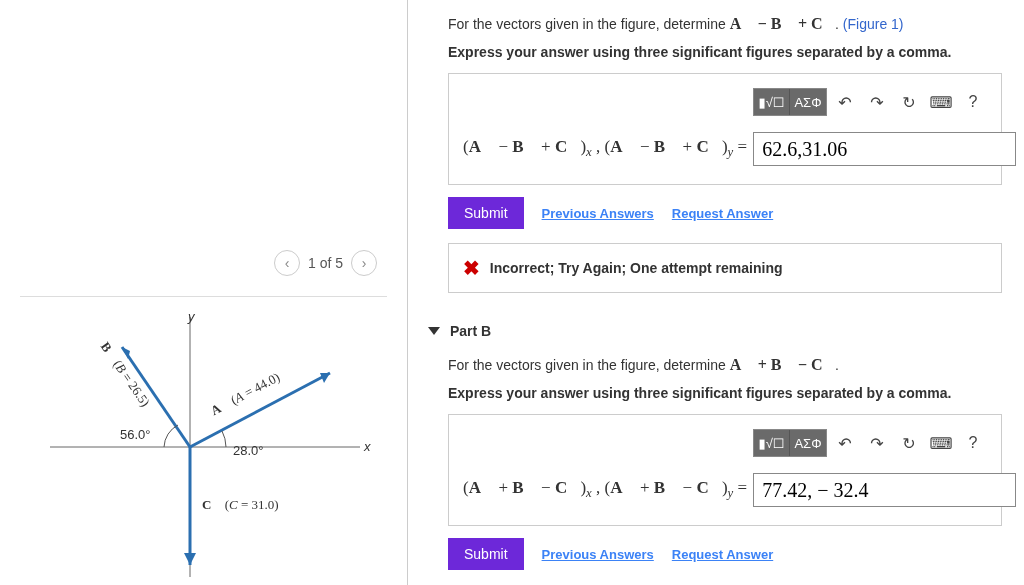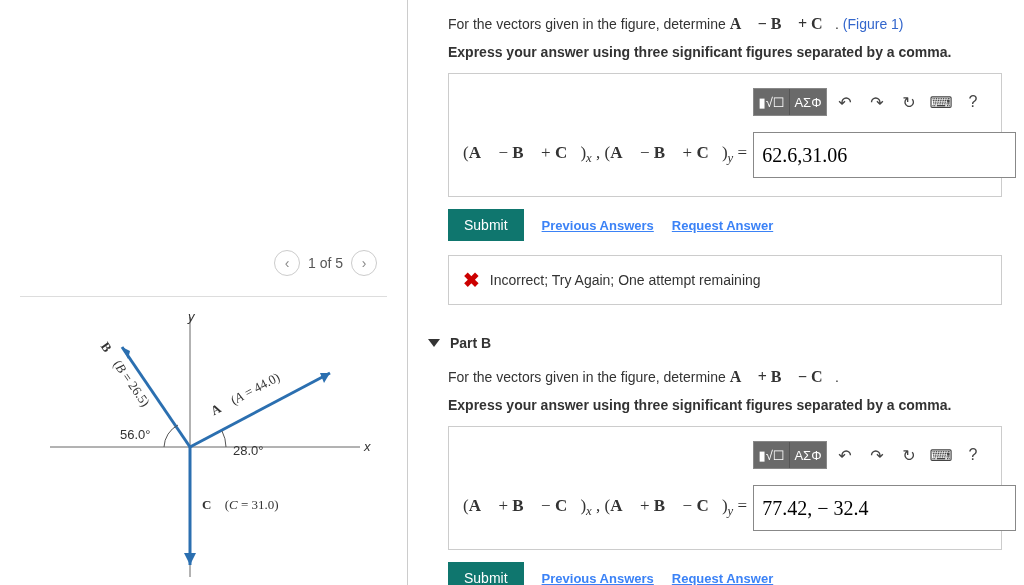--- a/index.html
+++ b/index.html
@@ -103,34 +103,34 @@
       align-items: center;
       gap: 6px;
     }
     .eq-label {
       font-family: 'Times New Roman', serif;
       font-size: 17px;
       white-space: nowrap;
     }
     .answer-input {
       flex: 1;
-      height: 46px;
+      height: 34px;
       border: 1px solid #888;
       padding: 0 8px;
       font-size: 20px;
       font-family: 'Times New Roman', serif;
     }
     .btn-row {
       display: flex;
       align-items: center;
       gap: 18px;
       margin-top: 12px;
     }
     .submit-btn {
-      background: #0f766e;
+      background: #6d28d9;
       color: #fff;
       border: none;
       padding: 8px 16px;
       font-size: 14px;
       cursor: pointer;
     }
     .link {
       color: #3b82f6;
       text-decoration: underline;
       font-size: 13px;
@@ -144,21 +144,21 @@
       display: flex;
       align-items: center;
       gap: 10px;
       background: #fff;
     }
     .x-icon {
       color: #cc0000;
       font-size: 20px;
       font-weight: bold;
     }
-    .feedback-text { font-weight: normal; }
+    .feedback-text { font-weight: bold; }
     .part-header {
       display: flex;
       align-items: center;
       gap: 10px;
       margin: 30px 0 14px -20px;
       font-weight: bold;
     }
     .caret-down {
       width: 0; height: 0;
       border-left: 6px solid transparent;

